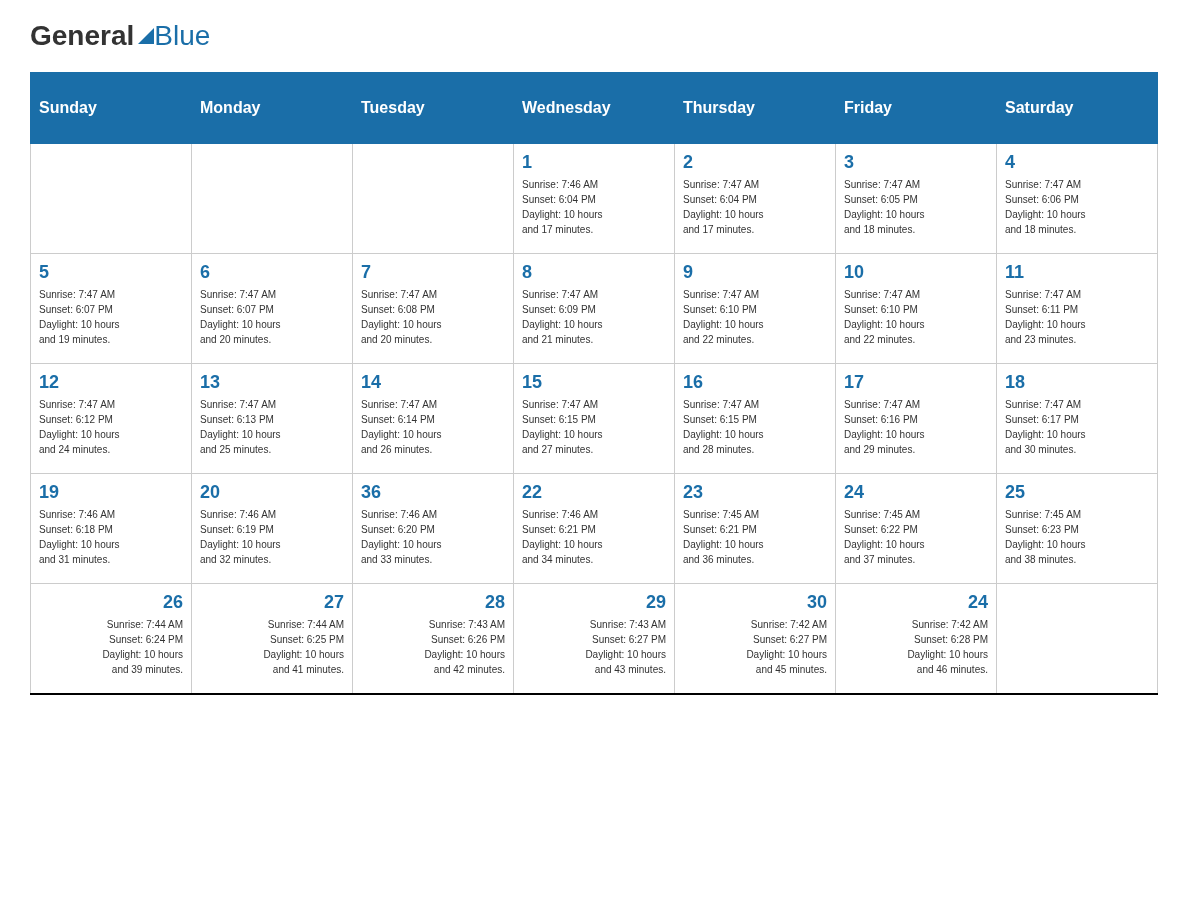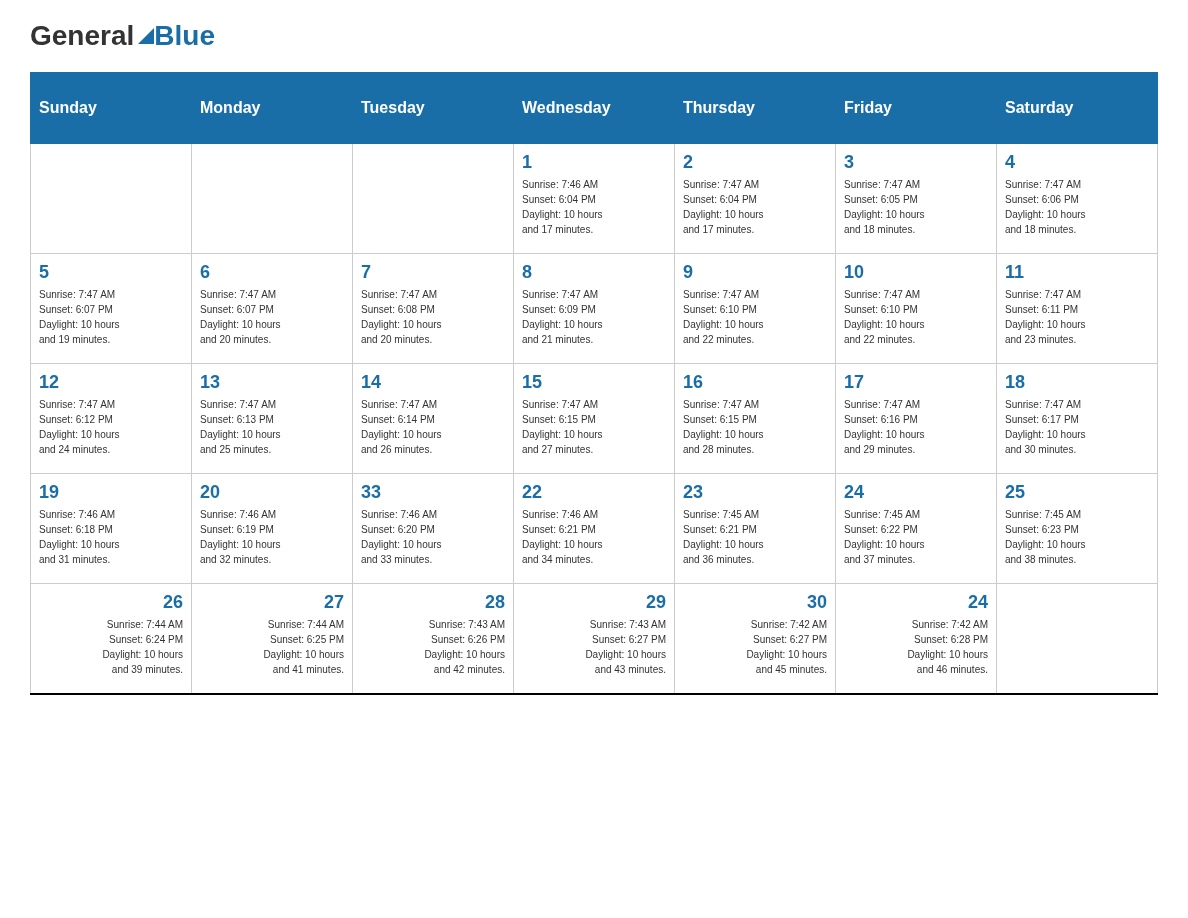--- a/index.html
+++ b/index.html
@@ -79,21 +79,21 @@
       font-weight: bold;
       color: #333;
     }
     .logo-bottom {
       display: flex;
       align-items: center;
     }
     .blue-text {
       color: #1a6ea8;
       font-size: 28px;
-      font-weight: bold;
+      font-weight: normal;
     }
   </style>
 </head>
 <body>
 
 <div class="header">
   <div class="logo-wrapper">
     <div class="logo-top">
       <span>General</span><span style="display:inline-block;width:0;height:0;border-style:solid;border-width:0 0 16px 16px;border-color:transparent transparent #1a6ea8 transparent;margin-left:4px;vertical-align:middle;margin-bottom:4px;"></span>
     </div>
@@ -264,21 +264,21 @@
 and 31 minutes.</div>
         </td>
         <td>
           <div class="day-number">20</div>
           <div class="day-info" style="white-space: pre-line;">Sunrise: 7:46 AM
 Sunset: 6:19 PM
 Daylight: 10 hours
 and 32 minutes.</div>
         </td>
         <td>
-          <div class="day-number">33</div>
+          <div class="day-number">36</div>
           <div class="day-info" style="white-space: pre-line;">Sunrise: 7:46 AM
 Sunset: 6:20 PM
 Daylight: 10 hours
 and 33 minutes.</div>
         </td>
         <td>
           <div class="day-number">22</div>
           <div class="day-info" style="white-space: pre-line;">Sunrise: 7:46 AM
 Sunset: 6:21 PM
 Daylight: 10 hours

